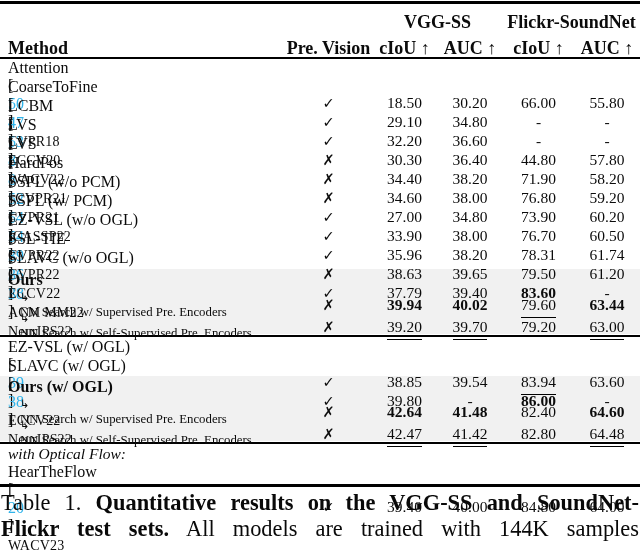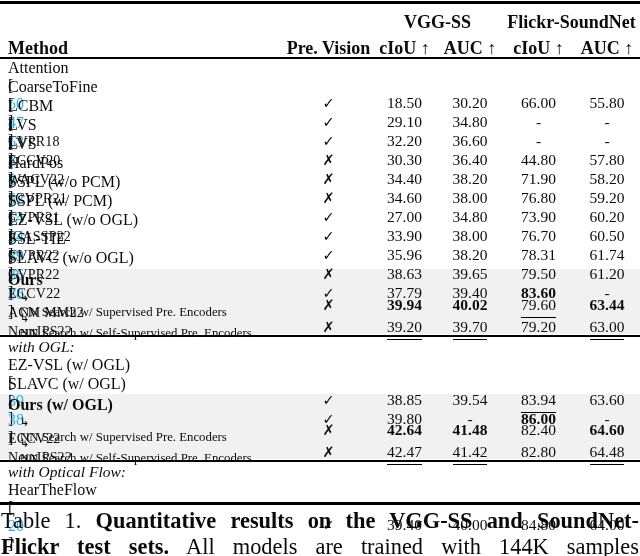--- a/index.html
+++ b/index.html
@@ -182,25 +182,20 @@
           <div class="arrow">↳</div>
           <div class="sub-name">NN Search w/ Self-Supervised Pre. Encoders</div>
         </div>
         <div class="cell center vision">✗</div>
         <div class="cell center num u"><span>39.20</span></div>
         <div class="cell center num u"><span>39.70</span></div>
         <div class="cell center num"><span>79.20</span></div>
         <div class="cell center num u"><span>63.00</span></div>
       </div>
       <div class="rule rule-mid"></div>
-      <div class="trow label">
-        <div class="cell method">
-          <div class="it">with OGL:</div>
-        </div>
-      </div>
       <div class="trow data">
         <div class="cell method"><div class="mname">EZ-VSL (w/ OGL)</div> [<div class="cite">39</div>]<div class="venue">ECCV22</div></div>
         <div class="cell center vision">✓</div>
         <div class="cell center num"><span>38.85</span></div>
         <div class="cell center num"><span>39.54</span></div>
         <div class="cell center num u"><span>83.94</span></div>
         <div class="cell center num"><span>63.60</span></div>
       </div>
       <div class="trow data">
         <div class="cell method"><div class="mname">SLAVC (w/ OGL)</div> [<div class="cite">38</div>]<div class="venue">NeurIPS22</div></div>

